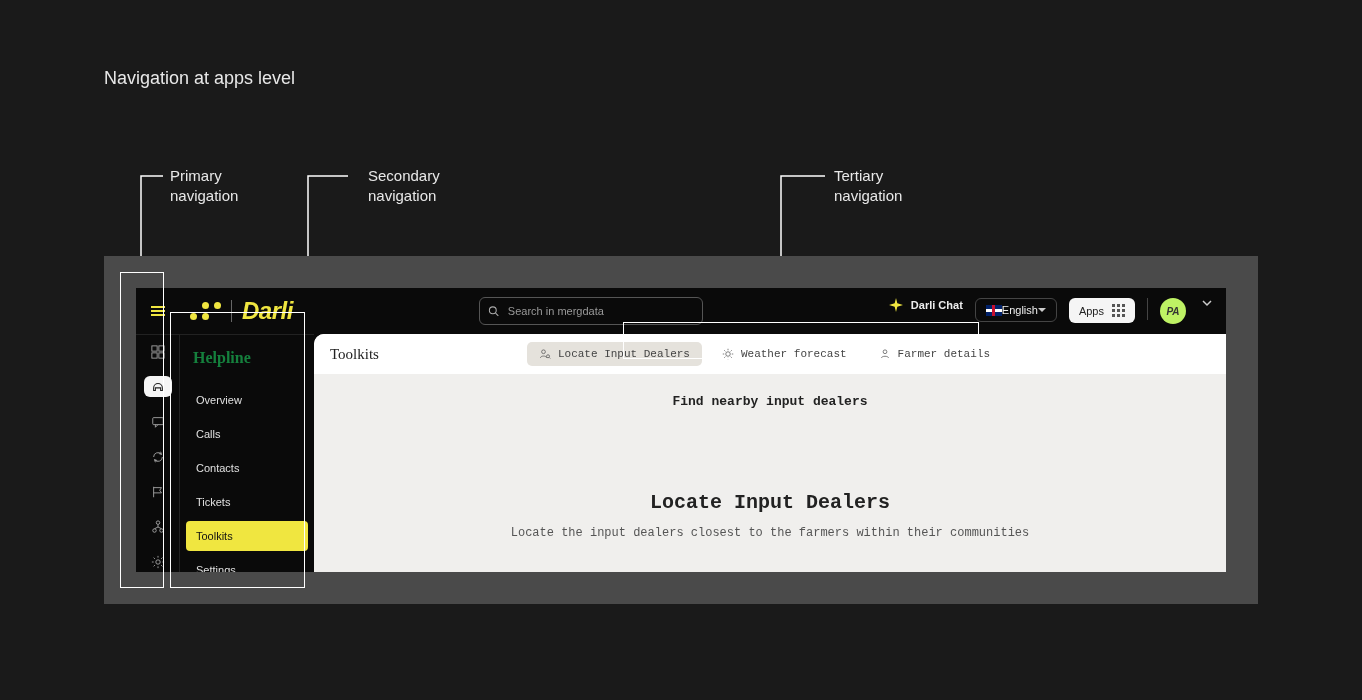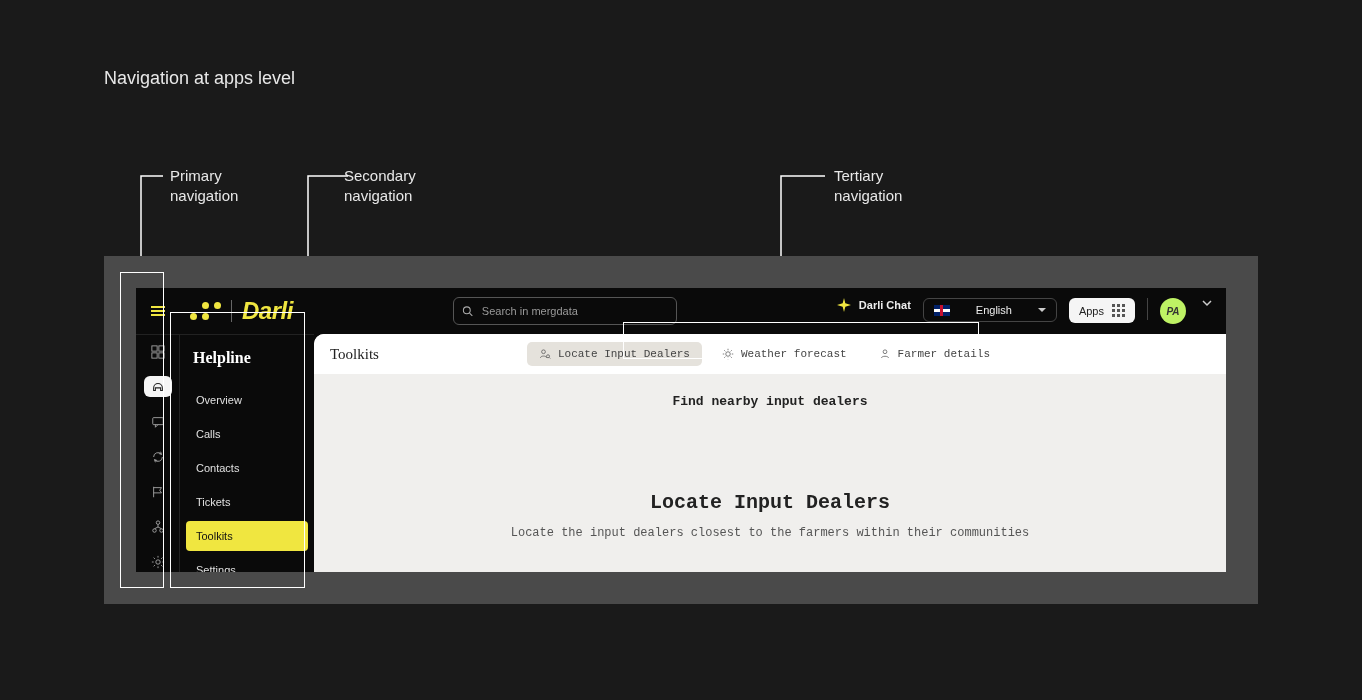--- a/index.html
+++ b/index.html
@@ -21,21 +21,21 @@
     color: #e8e8e8;
   }
   
   .anno {
     position: absolute;
     color: #e8e8e8;
     font-size: 15px;
     line-height: 1.35;
   }
   .anno-primary { top: 166px; left: 170px; }
-  .anno-secondary { top: 166px; left: 344px; }
+  .anno-secondary { top: 166px; left: 368px; }
   .anno-tertiary { top: 166px; left: 834px; }
   
   .connector {
     position: absolute;
     pointer-events: none;
   }
   
   .frame {
     position: absolute;
     top: 256px;
@@ -142,21 +142,21 @@
     color: #eee;
     font-size: 11px;
     font-weight: 600;
   }
   .sparkle {
     width: 14px; height: 14px;
   }
   .lang-select {
     display: flex;
     align-items: center;
-    gap: 26px;
+    gap: 0;
     border: 1px solid #444;
     border-radius: 6px;
     padding: 5px 10px;
     font-size: 11px;
     color: #eee;
   }
   .flag {
     width: 16px; height: 11px;
     background: linear-gradient(to bottom, #012169 0%,#012169 100%);
     position: relative;
@@ -235,21 +235,21 @@
   .rail-item svg { width: 14px; height: 14px; }
   .sidebar {
     width: 134px;
     background: #0a0a0a;
     border-top: 1px solid #222;
     padding: 14px 6px 0 6px;
   }
   .sidebar-title {
     font-size: 16px;
     font-weight: 800;
-    color: #ffffff;
+    color: #15803d;
     padding-left: 7px;
     margin-bottom: 18px;
     font-family: Georgia, serif;
   }
   .side-item {
     font-size: 11px;
     color: #e0e0e0;
     padding: 9px 10px;
     border-radius: 4px;
     margin-bottom: 4px;

